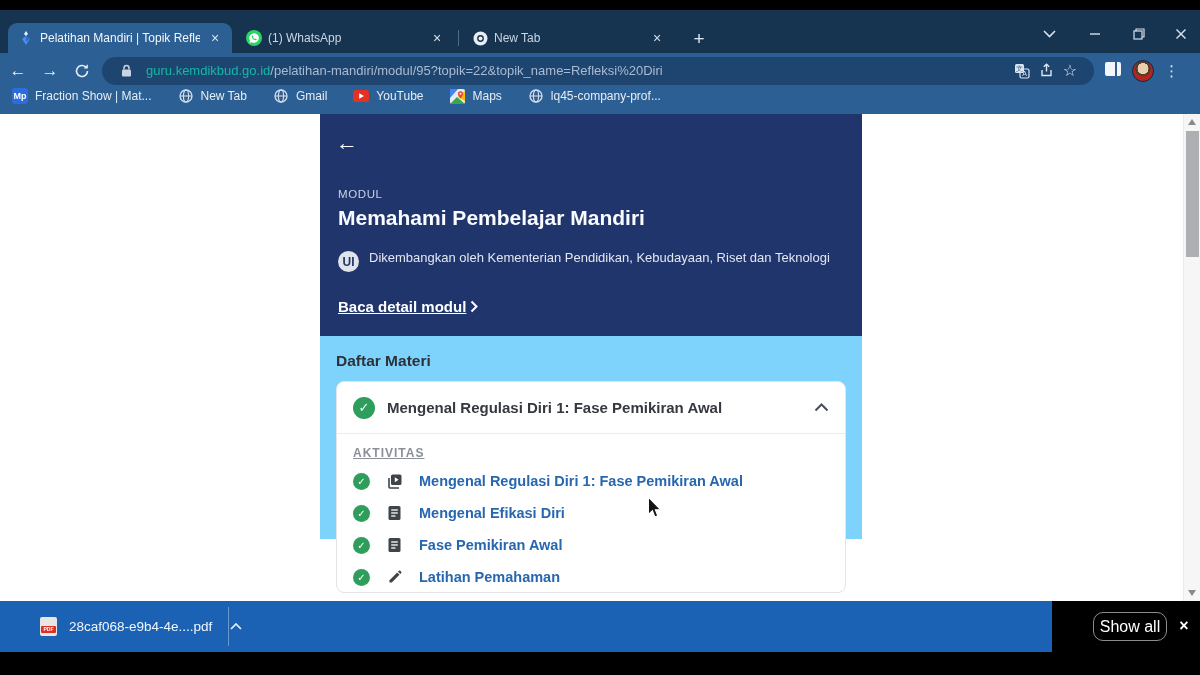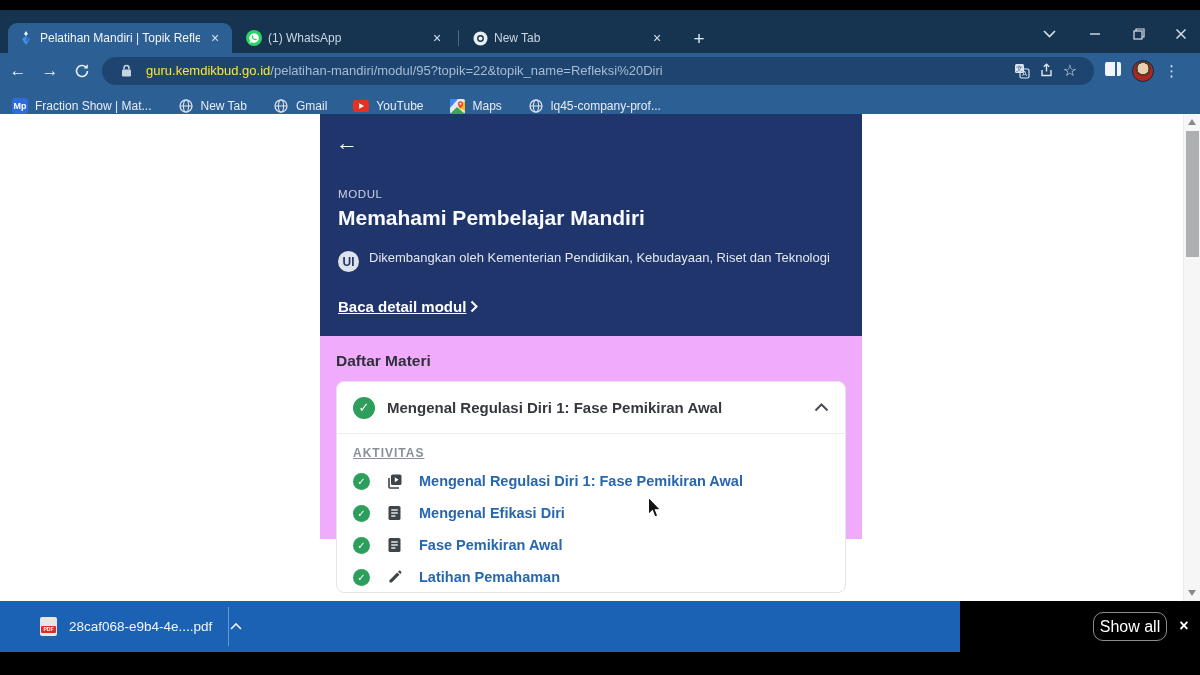--- a/index.html
+++ b/index.html
@@ -15,48 +15,48 @@
   .tab-divider { position:absolute; top:20px; width:1px; height:16px; background:#4A6B8C; }
   .newtab-btn { position:absolute; top:16px; width:26px; height:26px; display:flex; align-items:center; justify-content:center; color:#DDE7F1; font-size:19px; }
   .winctl { position:absolute; top:12px; width:26px; height:24px; display:flex; align-items:center; justify-content:center; }
   .fav { width:16px; height:16px; flex:none; display:flex; align-items:center; justify-content:center; }
 
   
   #toolbar { position:absolute; left:0; top:53px; width:1200px; height:35px; background:#2C5F94; display:flex; align-items:center; }
   .nav-btn { width:28px; height:28px; display:flex; align-items:center; justify-content:center; color:#E8EFF6; font-size:17px; margin-left:4px; }
   #omnibox { position:relative; margin-left:6px; width:992px; height:28px; background:#1D4570; border-radius:14px; display:flex; align-items:center; padding:0 12px; }
   #omnibox .url { font-size:13px; white-space:nowrap; overflow:hidden; margin-left:8px; flex:1; }
-  .url-host { color:#fde047; }
+  .url-host { color:#14b8a6; }
   .url-path { color:#A9BBD2; }
   .pill-icon { width:24px; height:24px; display:flex; align-items:center; justify-content:center; flex:none; color:#DCE6F0; }
   .tb-right { display:flex; align-items:center; margin-left:10px; gap:10px; }
   .star-glyph { font-size:16px; color:#DCE6F0; }
   #avatar { width:22px; height:22px; border-radius:50%; background:radial-gradient(circle at 50% 38%, #E9CFAE 0 34%, #5b3a2e 35% 48%, #B3261E 49% 100%); border:1px solid #0e2a44; }
   .dots { color:#DCE6F0; font-size:15px; letter-spacing:0; }
 
   
-  #bookmarks { position:absolute; left:0; top:88px; width:1200px; height:26px; background:#2C5F94; display:flex; align-items:flex-end; padding-left:12px; gap:26px; }
+  #bookmarks { position:absolute; left:0; top:88px; width:1200px; height:26px; background:#2C5F94; display:flex; align-items:flex-start; padding-left:12px; gap:26px; }
   .bm { display:flex; align-items:center; gap:7px; color:#E6EDF5; font-size:12px; white-space:nowrap; }
   .bm-ico { width:16px; height:16px; display:flex; align-items:center; justify-content:center; flex:none; }
   .mp-badge { width:16px; height:16px; border-radius:3px; background:#2D6CDF; color:#fff; font-size:9px; font-weight:bold; display:flex; align-items:center; justify-content:center; }
 
   
   #viewport { position:absolute; left:0; top:114px; width:1200px; height:487px; background:#ffffff; overflow:hidden; }
 
   #module-header { position:absolute; left:320px; top:0; width:542px; height:222px; background:#20356B; color:#fff; }
   #back-arrow { position:absolute; left:16px; top:16px; font-size:22px; color:#fff; }
   #eyebrow { position:absolute; left:18px; top:74px; font-size:11.5px; letter-spacing:.6px; color:#C8D1E8; }
   #module-title { position:absolute; left:18px; top:92px; font-size:21px; font-weight:bold; color:#FAFBFE; }
   #publisher { position:absolute; left:18px; top:134px; display:flex; gap:10px; align-items:flex-start; }
   #publisher-avatar { width:21px; height:21px; border-radius:50%; background:#DFE3EA; color:#20356B; font-size:12px; font-weight:bold; display:flex; align-items:center; justify-content:center; margin-top:3px; }
   .pub-line { font-size:13px; color:#E2E7F2; line-height:19px; }
   #detail-link { position:absolute; left:18px; top:184px; display:flex; align-items:center; gap:4px; }
   #detail-link span.lbl { font-size:15px; font-weight:bold; color:#fff; text-decoration:underline; }
 
-  #materials { position:absolute; left:320px; top:222px; width:542px; height:203px; background:#f0abfc; }
+  #materials { position:absolute; left:320px; top:222px; width:542px; height:203px; background:#7dd3fc; }
   #materials-heading { position:absolute; left:16px; top:16px; font-size:15.5px; font-weight:bold; color:#2E3138; }
   #card { position:absolute; left:16px; top:45px; width:510px; height:212px; background:#fff; border:1px solid #E4E4E8; border-radius:8px; }
   #acc-header { position:absolute; left:0; top:0; width:100%; height:52px; display:flex; align-items:center; padding:0 16px; gap:12px; border-bottom:1px solid #ECECEF; }
   .check { border-radius:50%; background:#2E9E5C; color:#fff; display:flex; align-items:center; justify-content:center; flex:none; }
   .check.big { width:22px; height:22px; font-size:13px; }
   .check.small { width:17px; height:17px; font-size:10px; }
   #acc-title { flex:1; font-size:15px; font-weight:bold; color:#35383F; }
   #aktivitas-label { position:absolute; left:16px; top:64px; font-size:12px; font-weight:bold; letter-spacing:1px; color:#8A8F99;text-decoration:underline; }
   .act-row { position:absolute; left:16px; display:flex; align-items:center; gap:16px; height:22px; }
   .type-ico { width:17px; height:17px; display:flex; align-items:center; justify-content:center; flex:none; }
@@ -65,21 +65,21 @@
   
   #scrollbar { position:absolute; right:0; top:0; width:17px; height:487px; background:#F6F6F6; border-left:1px solid #EBEBEB; }
   #sb-thumb { position:absolute; left:2px; top:17px; width:13px; height:126px; background:#ADAFB2; }
   .sb-arrow { position:absolute; left:4px; width:0; height:0; border-left:4.5px solid transparent; border-right:4.5px solid transparent; }
   #sb-up { top:5px; border-bottom:6px solid #8A8A8A; }
   #sb-down { bottom:5px; border-top:6px solid #8A8A8A; }
 
   #cursor { position:absolute; left:646px; top:382px; }
 
   
-  #downloadbar { position:absolute; left:0; top:601px; width:960px; height:51px; background:#1B62B4; }
+  #downloadbar { position:absolute; left:0; top:601px; width:1052px; height:51px; background:#1B62B4; }
   #dl-chip { position:absolute; left:40px; top:0; height:51px; display:flex; align-items:center; gap:12px; }
   #pdf-badge { width:17px; height:19px; background:#E8E6E3; border-radius:2px; position:relative; display:flex; align-items:flex-end; justify-content:center; }
   #pdf-badge .pdf-red { background:#D93025; color:#fff; font-size:5px; font-weight:bold; width:15px; text-align:center; border-radius:1px; margin-bottom:3px; line-height:7px; }
   #dl-name { color:#F2F6FB; font-size:13.5px; }
   #dl-caret { margin-left:6px; }
   #dl-divider { position:absolute; left:228px; top:6px; width:1px; height:39px; background:rgba(255,255,255,.35); }
   #show-all { position:absolute; left:1093px; top:11px; width:74px; height:29px; border:1px solid rgba(255,255,255,.55); border-radius:10px; color:#ffffff; font-size:16px; display:flex; align-items:center; justify-content:center; }
   #dl-close { position:absolute; left:1172px; top:13px; width:24px; height:24px; color:#fff; font-size:16px; font-weight:bold; display:flex; align-items:center; justify-content:center; }
 </style>
 </head>

